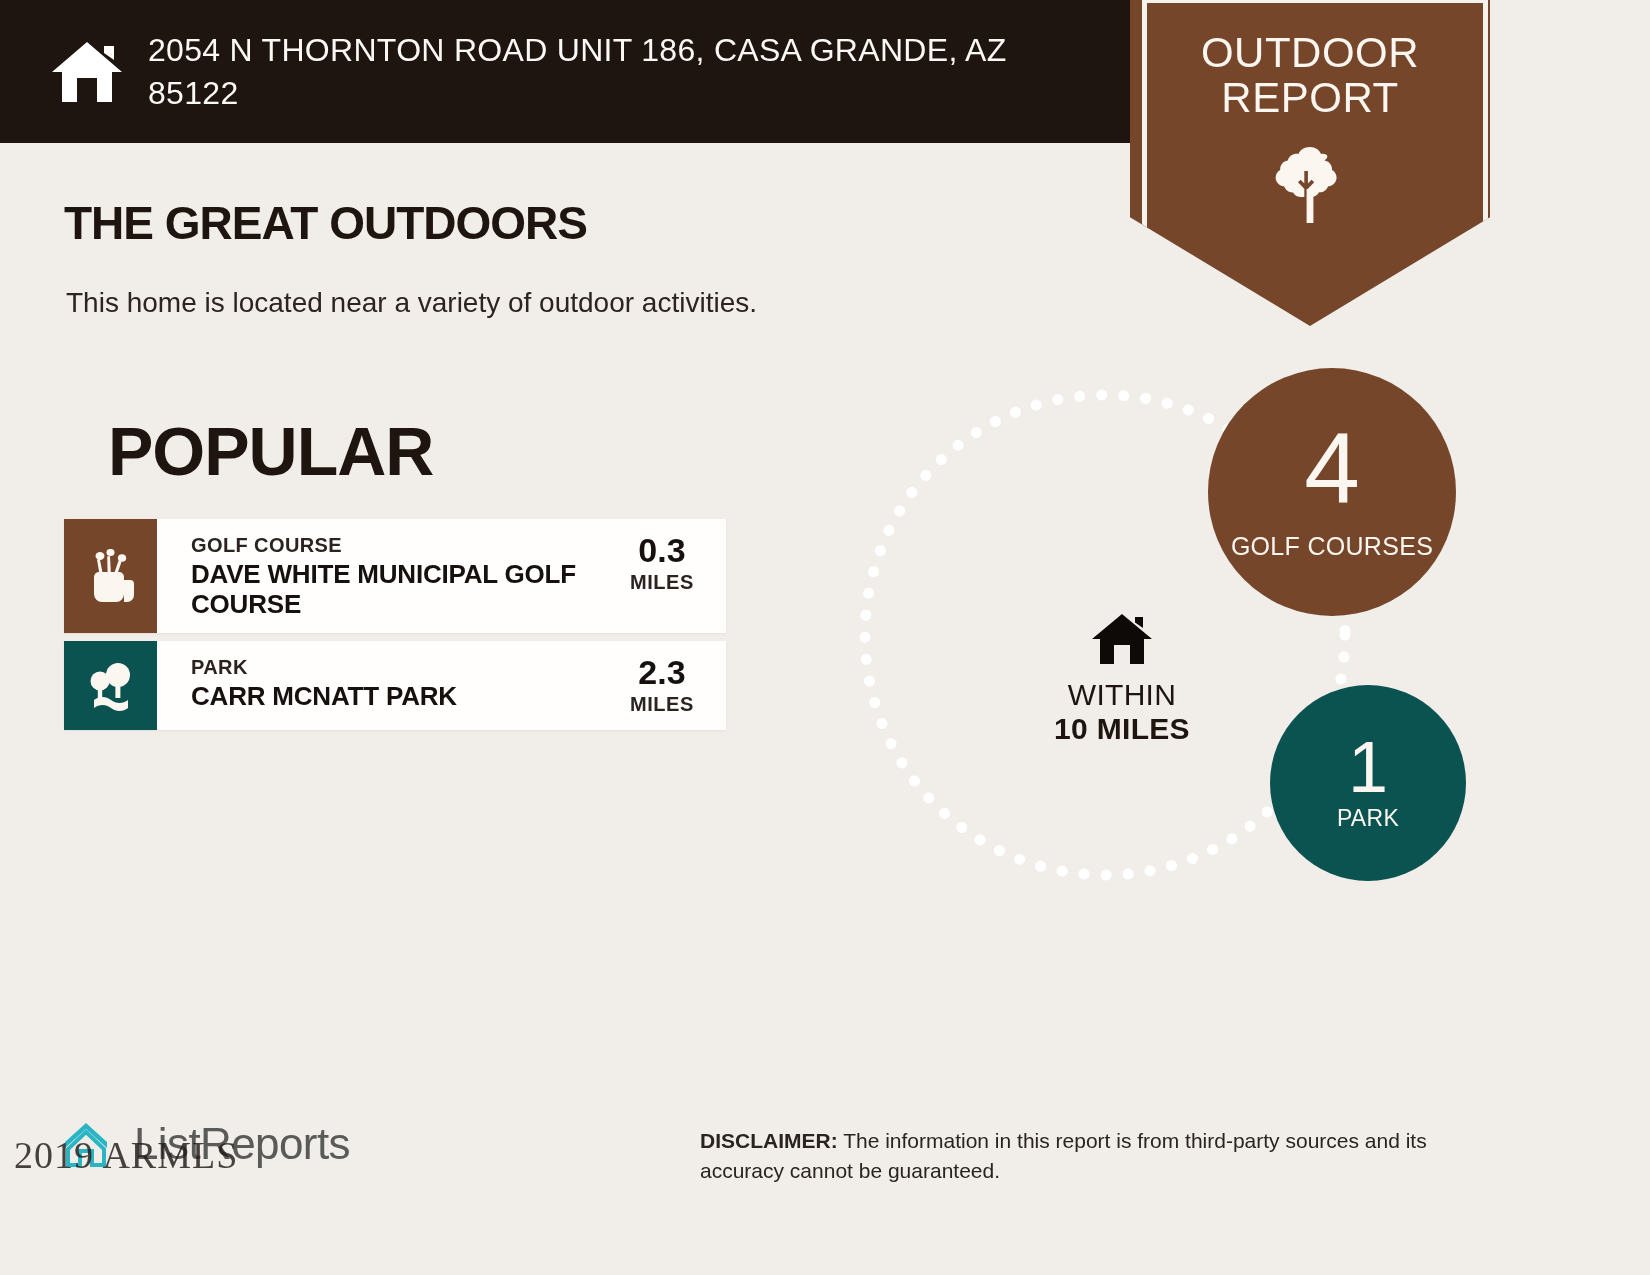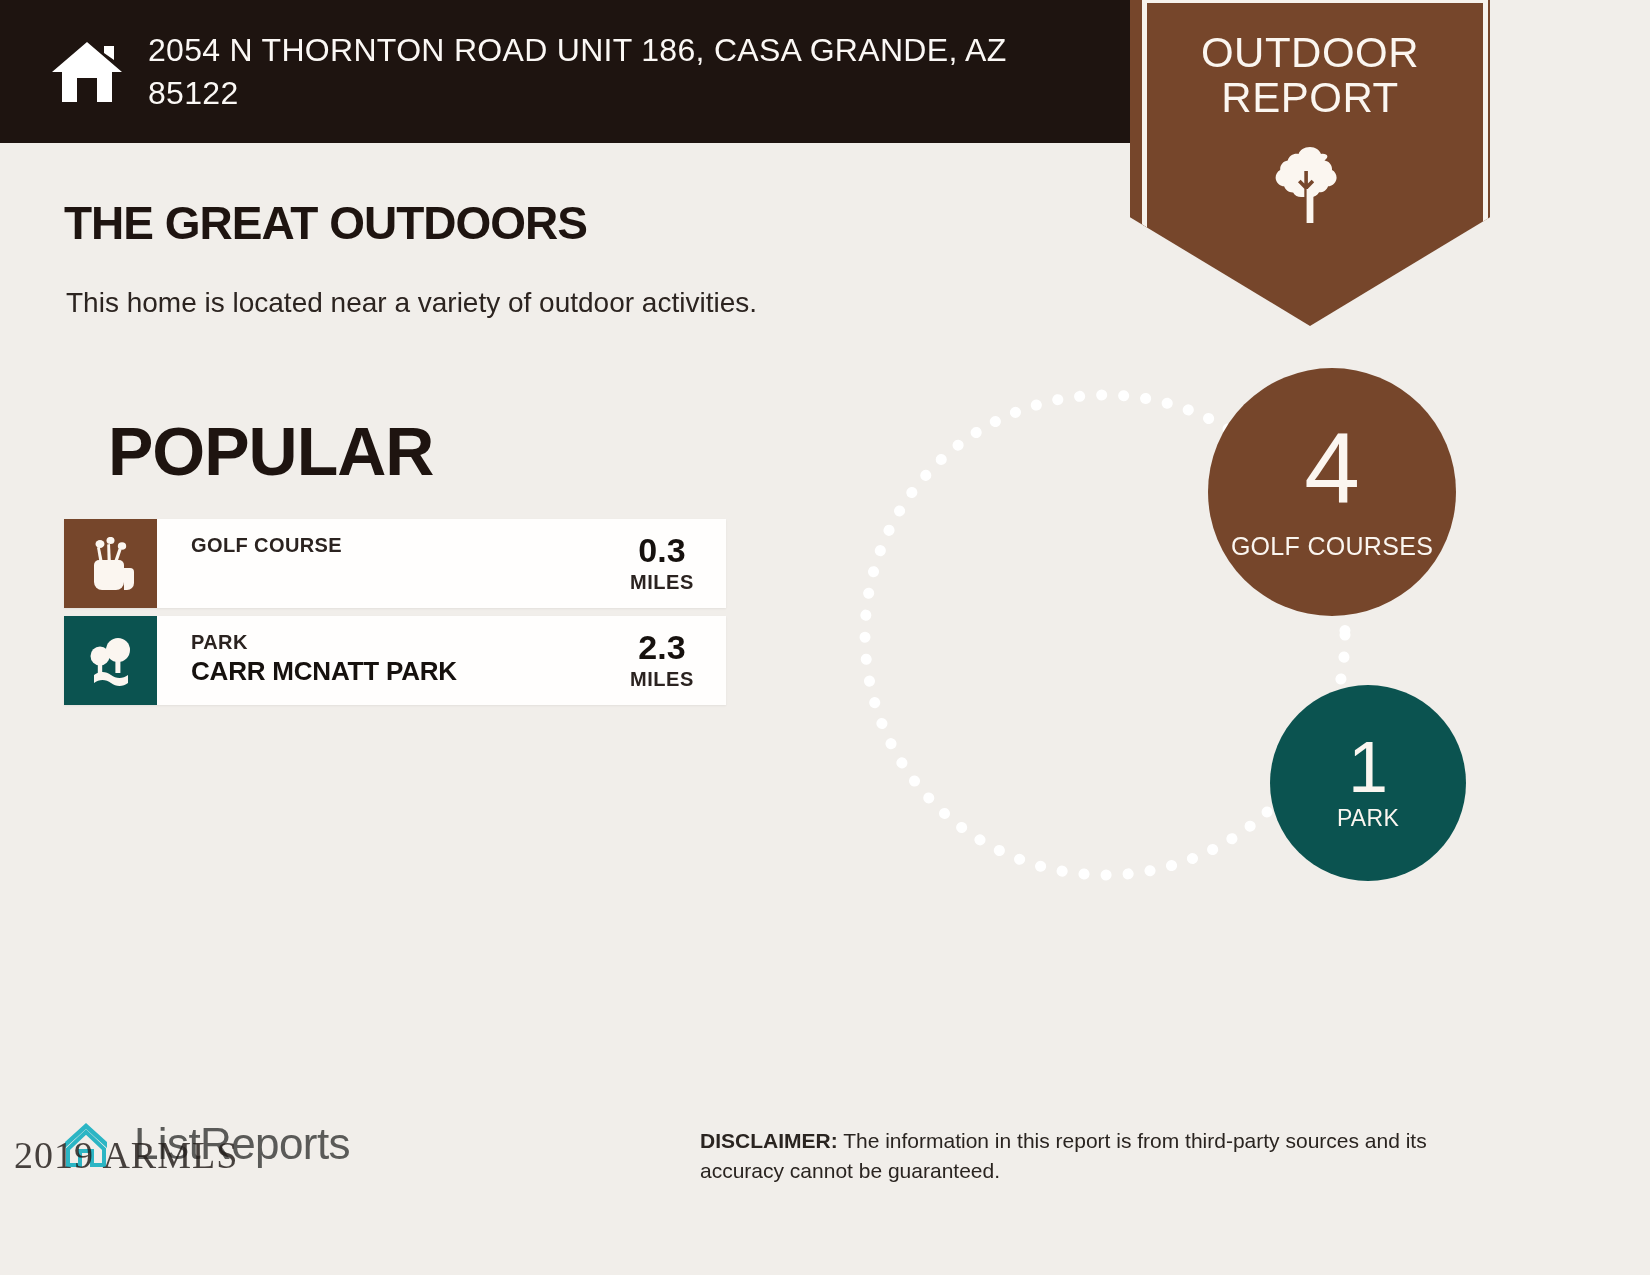--- a/index.html
+++ b/index.html
@@ -187,20 +187,21 @@
           <ellipse cx="36" cy="9" rx="4.2" ry="3.8"></ellipse>
           <path d="M35.6 12.5 L31.4 25 L28.4 23.8 L32.6 11.4 Z"></path>
           <path d="M13 23h20a5 5 0 0 1 5 5v17a8 8 0 0 1-8 8H16a8 8 0 0 1-8-8V28a5 5 0 0 1 5-5z"></path>
           <path d="M38 31h6a4 4 0 0 1 4 4v11a7 7 0 0 1-7 7h-3z"></path>
         </g>
       </svg>
     </div>
     <div class="row-body">
       <div class="row-texts">
         <div class="row-category">GOLF COURSE</div>
+        <div class="row-name">DAVE WHITE MUNICIPAL GOLF COURSE</div>
       </div>
       <div class="row-dist">
         <div class="row-dist-value">0.3</div>
         <div class="row-dist-unit">MILES</div>
       </div>
     </div>
   </div>
 
   <div class="list-row">
     <div class="row-icon-box" style="background:#0b5350">
@@ -227,20 +228,28 @@
   </div>
 
 </div>
 
 <div id="diagram">
 
   <svg id="dotted-ring" viewBox="0 0 500 500">
     <circle cx="250" cy="250" r="240" fill="none" stroke="#ffffff" stroke-width="11" stroke-linecap="round" stroke-dasharray="0.1 22"></circle>
   </svg>
 
+  <div id="center-marker">
+    <svg id="center-home-icon" viewBox="0 0 64 54">
+      <path d="M32 2 L2 27 L10 27 L10 52 L24 52 L24 33 L40 33 L40 52 L54 52 L54 27 L62 27 Z
+               M45 5 L53 5 L53 16 L45 10.5 Z" fill="#0d0a08"></path>
+    </svg>
+    <div id="center-line1">WITHIN</div>
+    <div id="center-line2">10 MILES</div>
+  </div>
 
   <div id="stat-golf" class="stat-circle">
     <div class="stat-value">4</div>
     <div class="stat-label">GOLF COURSES</div>
   </div>
 
   <div id="stat-park" class="stat-circle">
     <div class="stat-value">1</div>
     <div class="stat-label">PARK</div>
   </div>

